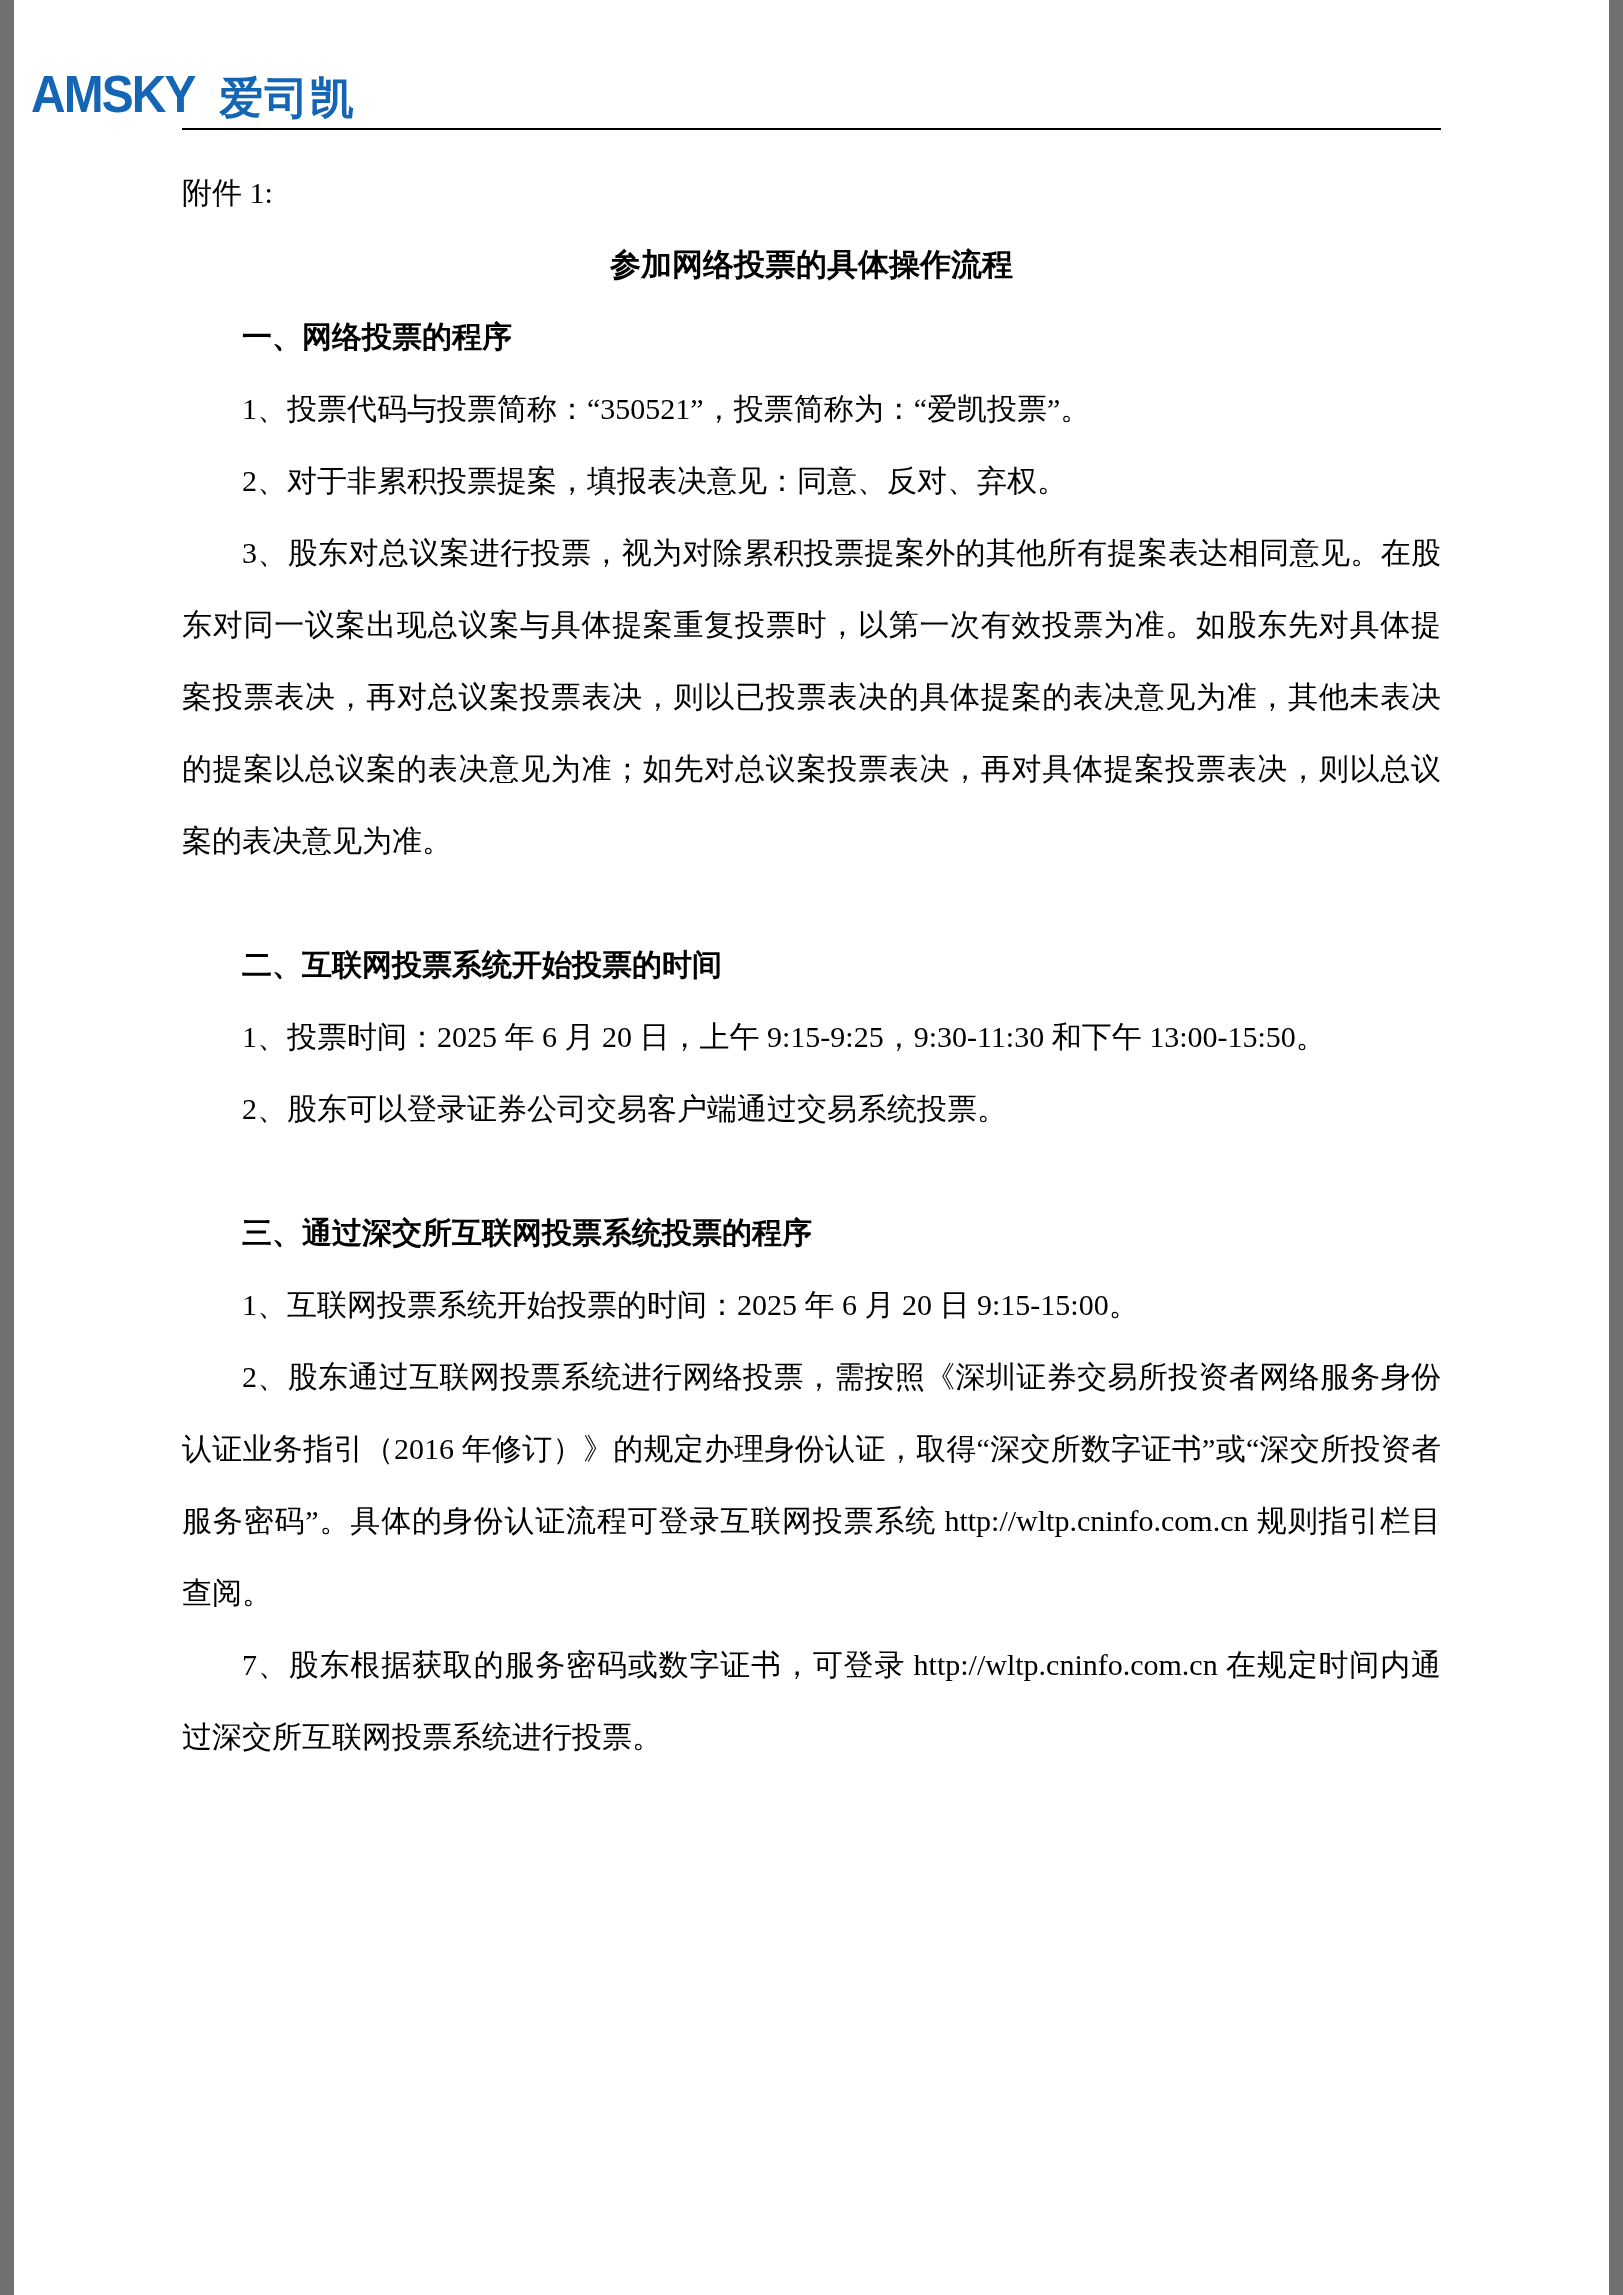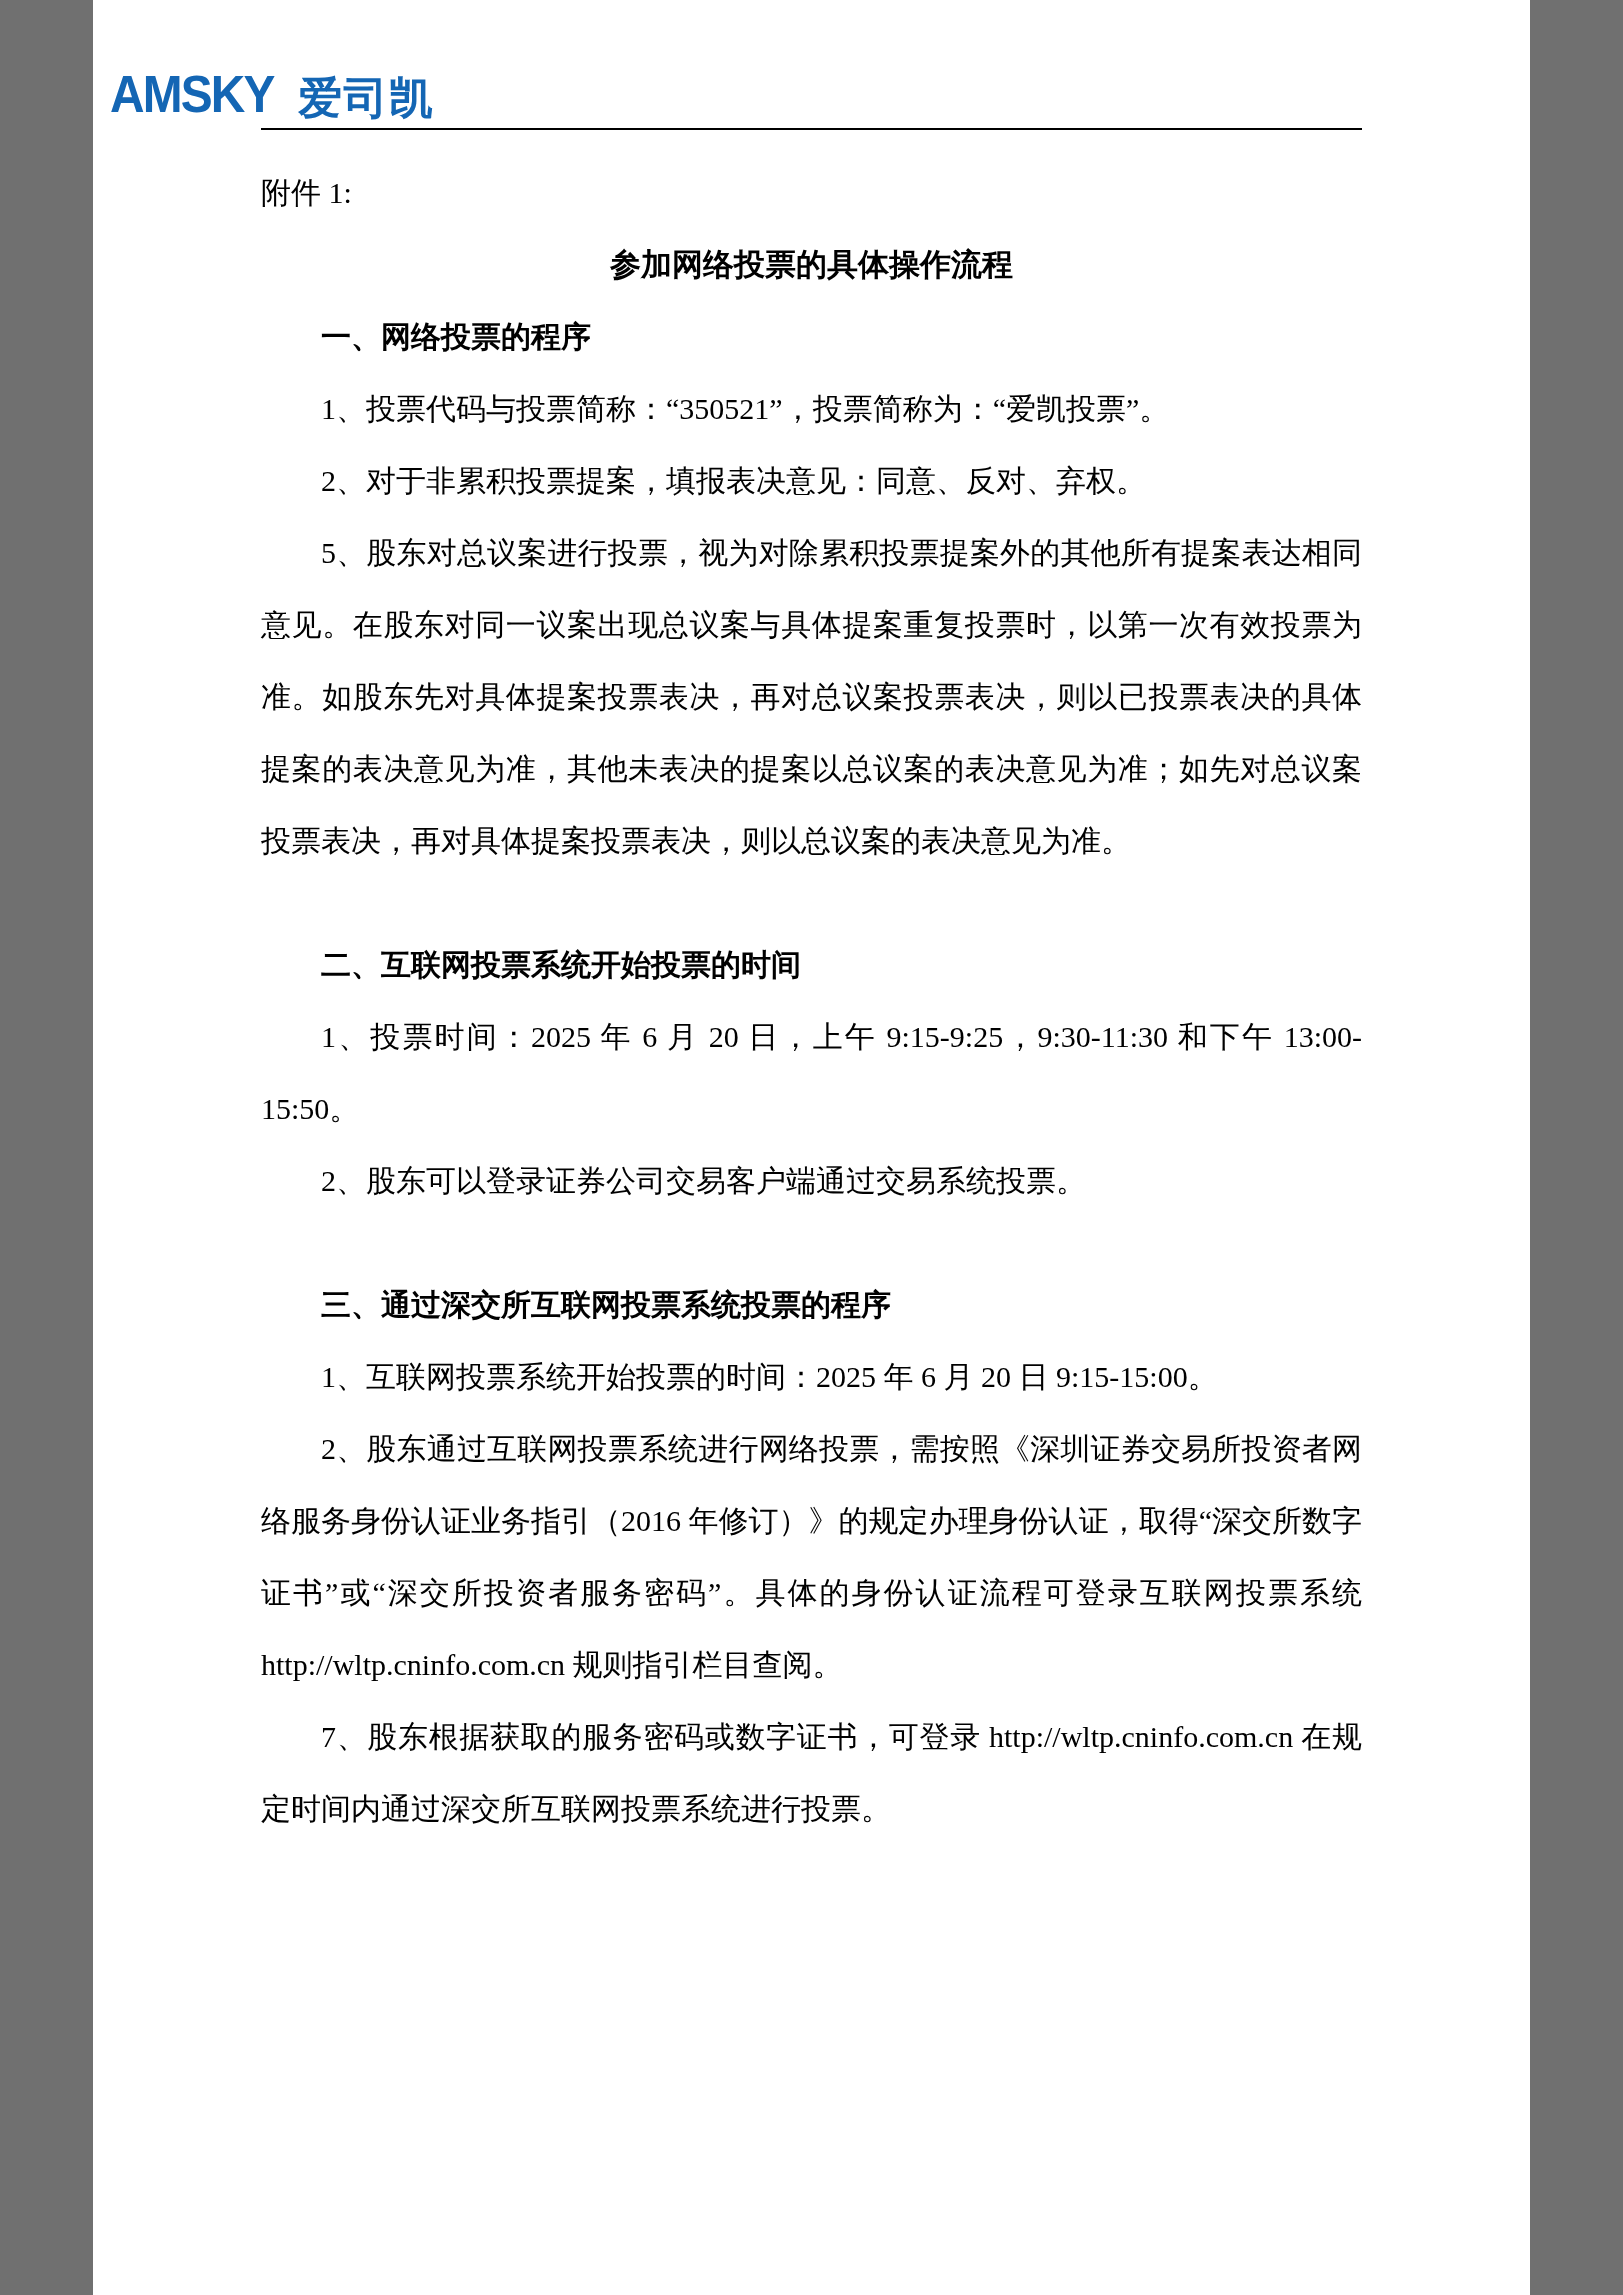--- a/index.html
+++ b/index.html
@@ -1,17 +1,17 @@
 <!DOCTYPE html>
 <html style="font-size:10.5px"><head>
 <meta charset="utf-8">
 <style>
   html, body { margin: 0; padding: 0; background: #707070; }
   .page {
-    width: 1437px;
+    width: 1595px;
     height: 2295px;
     margin: 0 auto;
     background: #ffffff;
     position: relative;
     font-family: "Liberation Serif", "DejaVu Serif", serif;
     color: #000000;
     box-sizing: border-box;
     overflow: hidden;
   }
   .content { padding: 0 168px; }
@@ -91,21 +91,21 @@
 
   <main class="content">
 
     <p class="attachment">附件 1:</p>
 
     <h1 class="doc-title">参加网络投票的具体操作流程</h1>
 
     <h2 class="sec-heading">一、网络投票的程序</h2>
     <p class="para">1、投票代码与投票简称：“350521”，投票简称为：“爱凯投票”。</p>
     <p class="para">2、对于非累积投票提案，填报表决意见：同意、反对、弃权。</p>
-    <p class="para">5、股东对总议案进行投票，视为对除累积投票提案外的其他所有提案表达相同意见。在股东对同一议案出现总议案与具体提案重复投票时，以第一次有效投票为准。如股东先对具体提案投票表决，再对总议案投票表决，则以已投票表决的具体提案的表决意见为准，其他未表决的提案以总议案的表决意见为准；如先对总议案投票表决，再对具体提案投票表决，则以总议案的表决意见为准。</p>
+    <p class="para">3、股东对总议案进行投票，视为对除累积投票提案外的其他所有提案表达相同意见。在股东对同一议案出现总议案与具体提案重复投票时，以第一次有效投票为准。如股东先对具体提案投票表决，再对总议案投票表决，则以已投票表决的具体提案的表决意见为准，其他未表决的提案以总议案的表决意见为准；如先对总议案投票表决，再对具体提案投票表决，则以总议案的表决意见为准。</p>
 
     <h2 class="sec-heading sec-gap">二、互联网投票系统开始投票的时间</h2>
     <p class="para">1、投票时间：2025 年 6 月 20 日，上午 9:15-9:25，9:30-11:30 和下午 13:00-15:50。</p>
     <p class="para">2、股东可以登录证券公司交易客户端通过交易系统投票。</p>
 
     <h2 class="sec-heading sec-gap">三、通过深交所互联网投票系统投票的程序</h2>
     <p class="para">1、互联网投票系统开始投票的时间：2025 年 6 月 20 日 9:15-15:00。</p>
     <p class="para">2、股东通过互联网投票系统进行网络投票，需按照《深圳证券交易所投资者网络服务身份认证业务指引（2016 年修订）》的规定办理身份认证，取得“深交所数字证书”或“深交所投资者服务密码”。具体的身份认证流程可登录互联网投票系统 http://wltp.cninfo.com.cn 规则指引栏目查阅。</p>
     <p class="para">7、股东根据获取的服务密码或数字证书，可登录 http://wltp.cninfo.com.cn 在规定时间内通过深交所互联网投票系统进行投票。</p>
 

